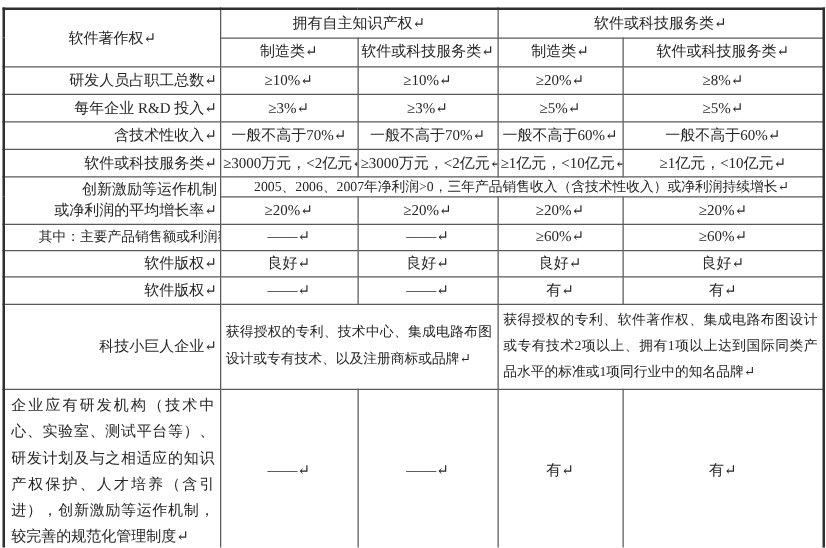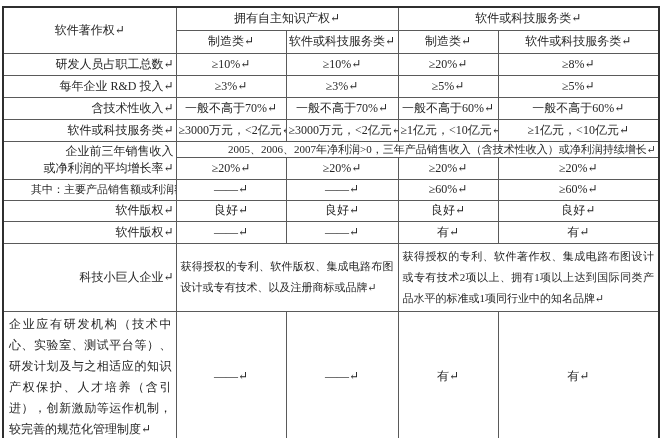--- a/index.html
+++ b/index.html
@@ -42,21 +42,21 @@
     padding:2px 4px 2px 5px;
     font-size:12px;
     line-height:21px;
     word-break:break-all;
   }
   .val{
     text-align:center;
     white-space:nowrap;
   }
   .note{
-    text-align:right;
+    text-align:center;
     white-space:nowrap;
     font-size:11px;
   }
   .para{
     font-size:11px;
     line-height:21px;
     text-align:justify;
     padding:2px 4px;
     word-break:break-all;
     margin-left:44px;
@@ -119,21 +119,21 @@
 
   <tr class="std">
     <td class="label">软件或科技服务类↵</td>
     <td class="val">≥3000万元，&lt;2亿元↵</td>
     <td class="val">≥3000万元，&lt;2亿元↵</td>
     <td class="val">≥1亿元，&lt;10亿元↵</td>
     <td class="val">≥1亿元，&lt;10亿元↵</td>
   </tr>
 
   <tr class="tight">
-    <td class="label" rowspan="2">企业前三年销售收入
+    <td class="label" rowspan="2">创新激励等运作机制
 或净利润的平均增长率↵</td>
     <td class="note" colspan="4">2005、2006、2007年净利润&gt;0，三年产品销售收入（含技术性收入）或净利润持续增长↵</td>
   </tr>
   <tr class="std">
     <td class="val">≥20%↵</td>
     <td class="val">≥20%↵</td>
     <td class="val">≥20%↵</td>
     <td class="val">≥20%↵</td>
   </tr>
 
@@ -156,21 +156,21 @@
   <tr class="std">
     <td class="label">软件版权↵</td>
     <td class="val">——↵</td>
     <td class="val">——↵</td>
     <td class="val">有↵</td>
     <td class="val">有↵</td>
   </tr>
 
   <tr class="ip-row">
     <td class="label">科技小巨人企业↵</td>
-    <td class="para" colspan="2">获得授权的专利、软件版权、集成电路布图设计或专有技术、以及注册商标或品牌↵</td>
+    <td class="para" colspan="2">获得授权的专利、技术中心、集成电路布图设计或专有技术、以及注册商标或品牌↵</td>
     <td class="para" colspan="2">获得授权的专利、软件著作权、集成电路布图设计或专有技术2项以上、拥有1项以上达到国际同类产品水平的标准或1项同行业中的知名品牌↵</td>
   </tr>
 
   <tr class="research-row">
     <td class="label-para">企业应有研发机构（技术中心、实验室、测试平台等）、研发计划及与之相适应的知识产权保护、人才培养（含引进），创新激励等运作机制，较完善的规范化管理制度↵</td>
     <td class="val">——↵</td>
     <td class="val">——↵</td>
     <td class="val">有↵</td>
     <td class="val">有↵</td>
   </tr>

